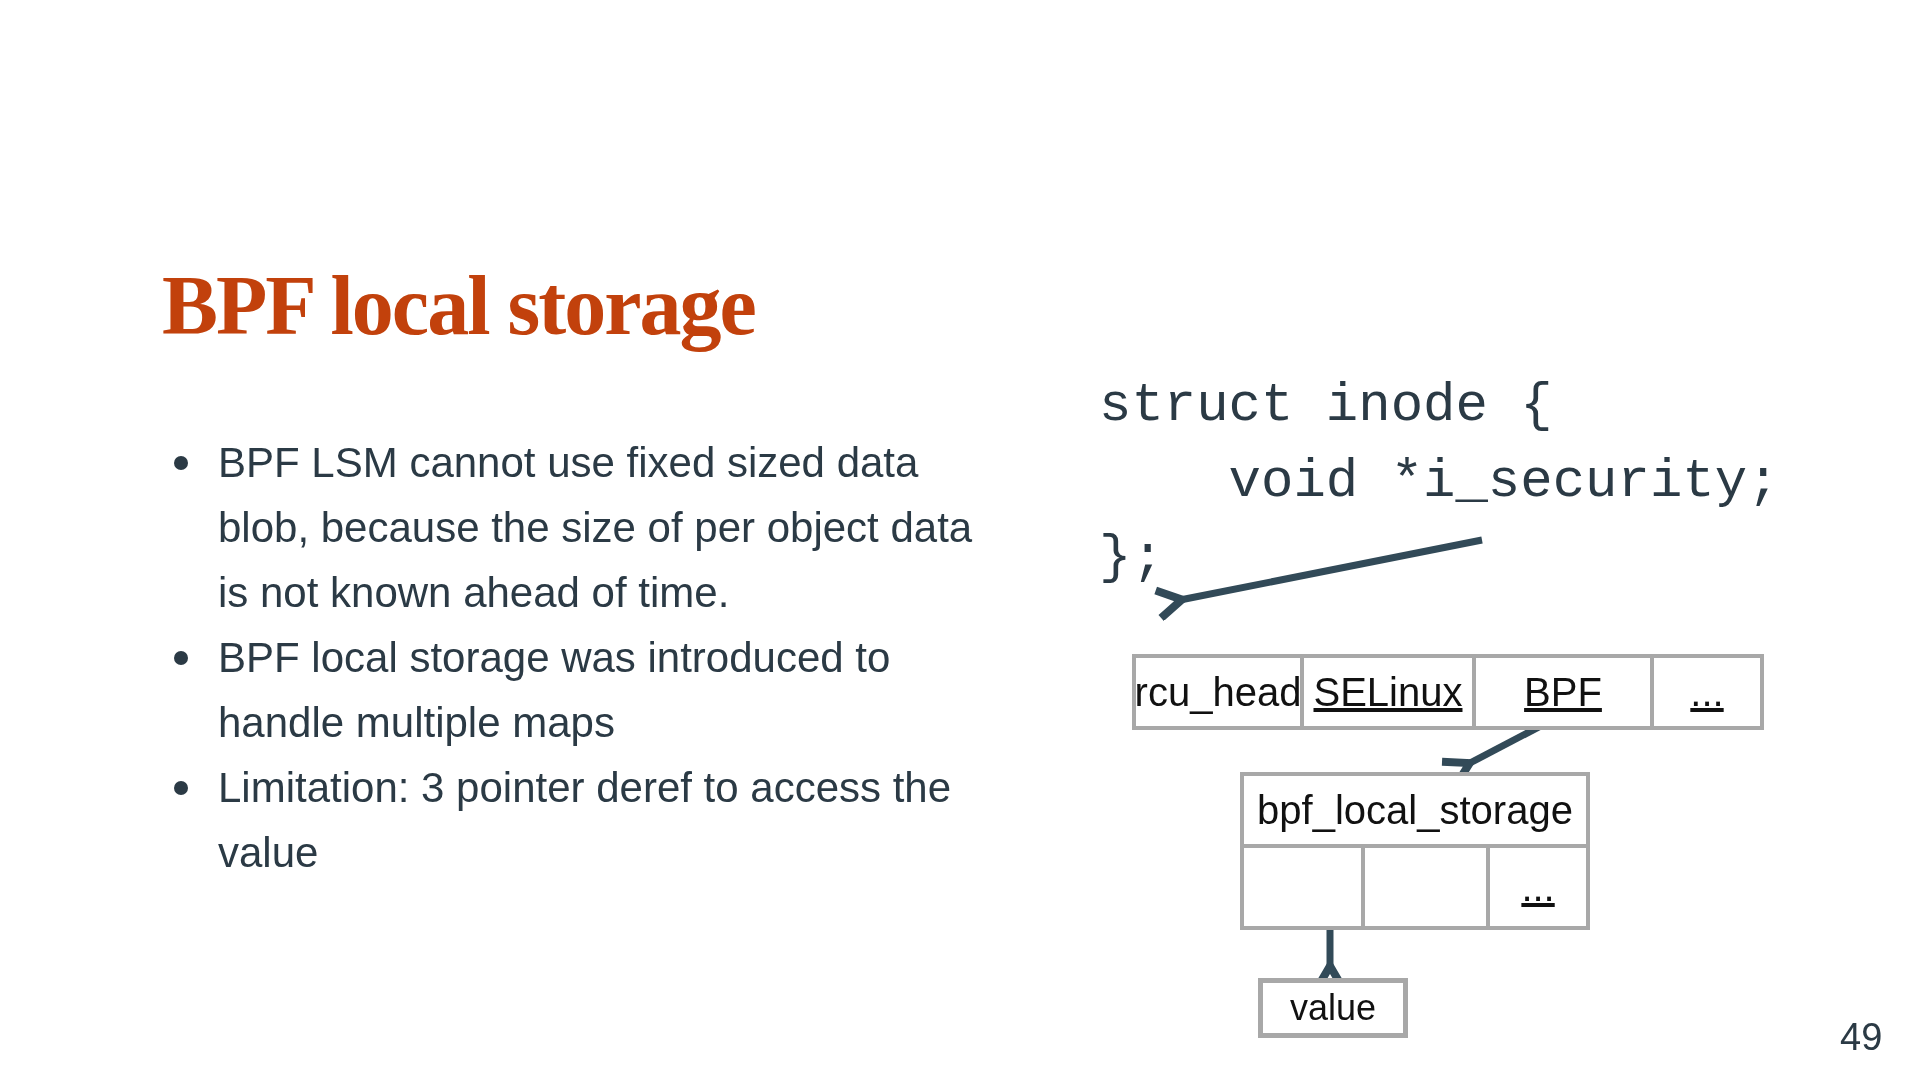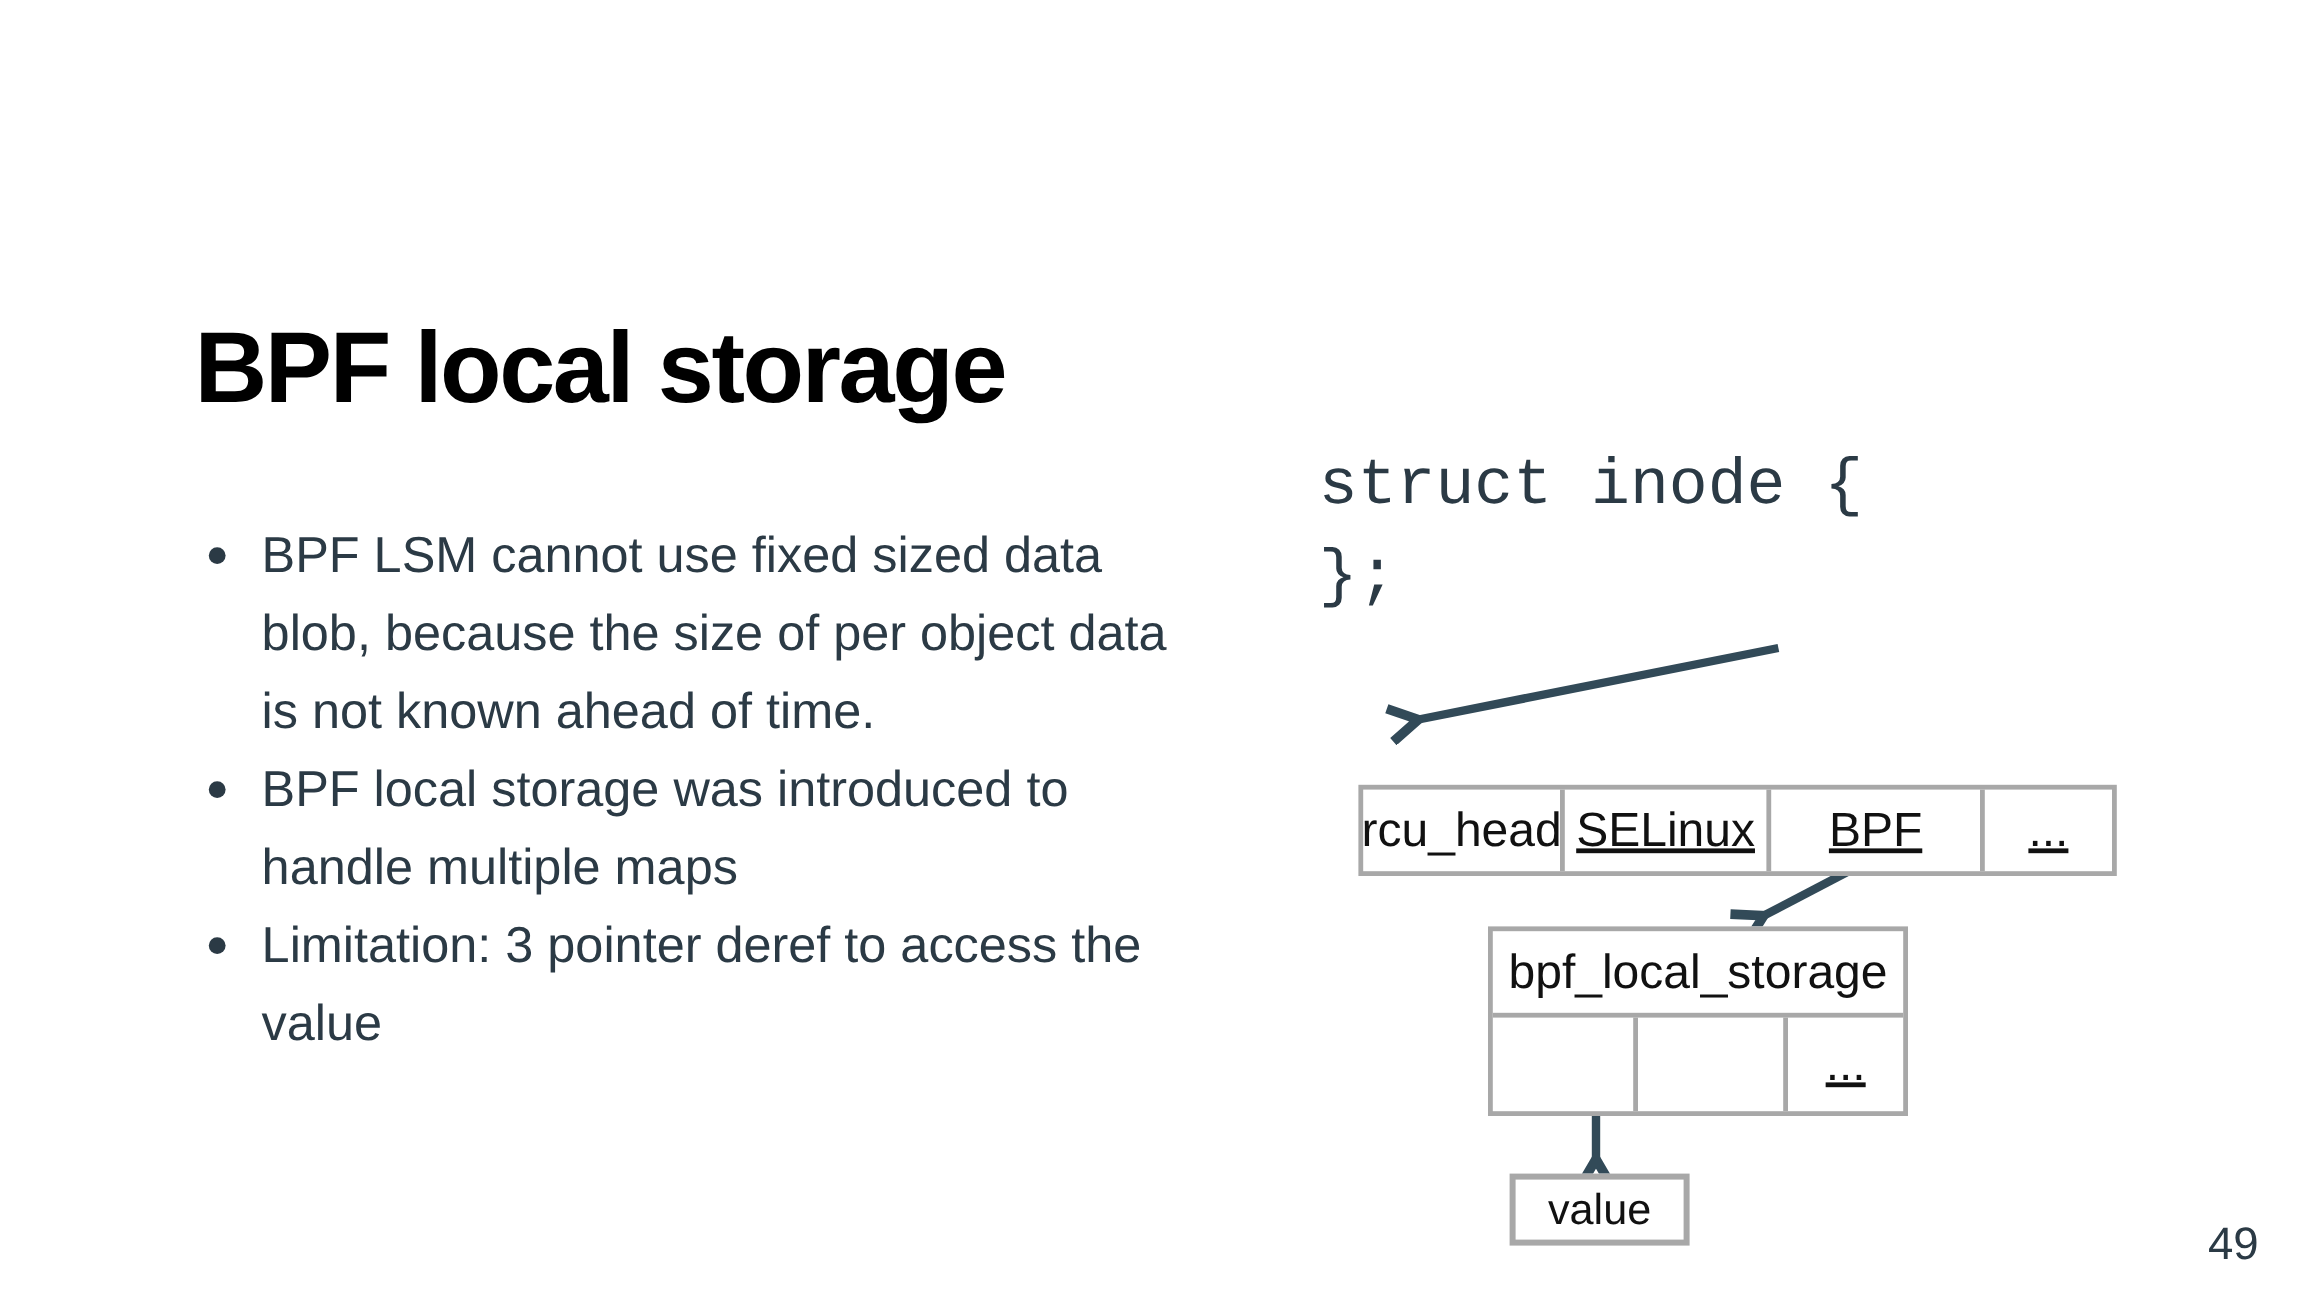--- a/index.html
+++ b/index.html
@@ -3,21 +3,21 @@
 <meta charset="utf-8">
 <style>
   html,body{margin:0;padding:0;background:#888;}
   .slide{
     position:relative;width:1920px;height:1080px;background:#ffffff;
     overflow:hidden;font-family:"Liberation Sans",sans-serif;
   }
   .title{
     position:absolute;left:162px;top:258px;
     font-size:84px;font-weight:bold;letter-spacing:-2px;
-    color:#000000;line-height:1.15;white-space:nowrap;
+    color:#c2410c;line-height:1.15;white-space:nowrap;font-family:Liberation Serif, serif;
   }
   .bullets{
     position:absolute;left:172px;top:430px;width:810px;
     list-style:none;margin:0;padding:0;
     font-size:42px;line-height:65px;color:#2b3a45;
   }
   .bullets li{position:relative;padding-left:46px;margin:0;}
   .bullets li::before{
     content:"";position:absolute;left:2px;top:26px;
     width:14px;height:14px;border-radius:50%;background:#2b3a45;
@@ -67,20 +67,21 @@
   <div class="title">BPF local storage</div>
 
   <ul class="bullets">
     <li>BPF LSM cannot use fixed sized data blob, because the size of per object data is not known ahead of time.</li>
     <li>BPF local storage was introduced to handle multiple maps</li>
     <li>Limitation: 3 pointer deref to access the value</li>
   </ul>
 
   <div class="code">
     <div>struct inode {</div>
+    <div>    void *i_security;</div>
     <div>};</div>
   </div>
 
   <svg class="arrows" viewBox="0 0 1920 1080">
     <defs>
       <marker id="arrowhead" markerUnits="userSpaceOnUse" markerWidth="40" markerHeight="40" refX="8" refY="17" orient="auto">
         <path d="M30 3 L6 17 L30 31" fill="none" stroke="#324a58" stroke-width="8"></path>
       </marker>
     </defs>
     <line x1="1482" y1="540" x2="1180" y2="600" stroke="#324a58" stroke-width="7" marker-end="url(#arrowhead)"></line>

